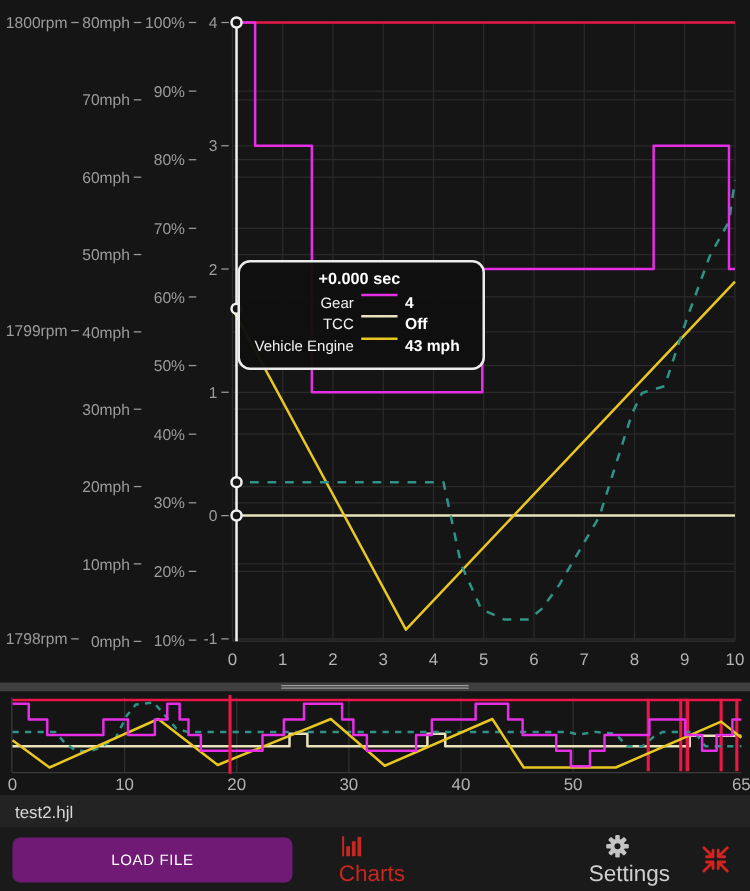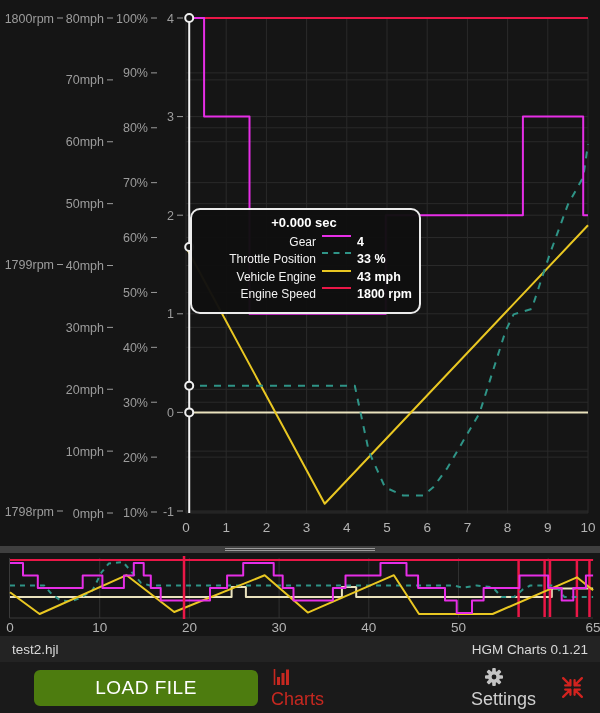--- a/index.html
+++ b/index.html
@@ -1,40 +1,40 @@
 <!DOCTYPE html>
 <html><head>
 <meta charset="utf-8">
 <style>
   html,body{margin:0;padding:0;background:#151515;}
   body{width:600px;height:713px;position:relative;overflow:hidden;
        font-family:"Liberation Sans",sans-serif;-webkit-font-smoothing:antialiased;}
   .abs{position:absolute;}
   #main-svg{left:0;top:0;}
   #overview-svg{left:0;top:554px;}
-  .tooltip{left:190px;top:208px;width:231px;box-sizing:border-box;
+  .tooltip{left:190px;top:208px;width:198px;box-sizing:border-box;
     background:rgba(15,15,15,.97);border:2px solid #ececec;border-radius:10px;
     padding:5px 6px 7px 3px;color:#fff;z-index:5;}
   .tt-title{text-align:center;font-weight:bold;font-size:13px;margin-bottom:5px;}
   .tt-row{display:flex;align-items:flex-start;justify-content:flex-end;height:17.4px;font-size:12px;}
   .tt-label{flex:1;text-align:right;white-space:nowrap;color:#f2f2f2;}
   .tt-line{width:29px;height:0;margin:0 6px;border-top-style:solid;border-top-width:2px;flex:none;}
   .tt-line.dashed{border-top-style:dashed;}
   .tt-value{width:56px;font-weight:bold;font-size:12.5px;white-space:nowrap;}
   .scrollbar{left:0;top:546px;width:600px;height:7px;background:#3f3f3f;z-index:2;}
   .scroll-thumb{position:absolute;left:225px;top:0;width:150px;height:7px;
     display:flex;flex-direction:column;justify-content:space-evenly;}
   .scroll-thumb i{display:block;height:1px;background:#9b9b9b;}
   .statusbar{left:0;top:636px;width:600px;height:26px;background:#232323;
     display:flex;justify-content:space-between;align-items:center;
     padding:0 12px;box-sizing:border-box;font-size:13.5px;color:#d9d9d9;}
   .toolbar{left:0;top:662px;width:600px;height:51px;background:#1a1a1a;}
   .load-btn{position:absolute;left:10px;top:8px;width:224px;height:36px;
-    background:#4d7c0f;border:none;border-radius:6px;color:#fff;font-size:19px;
-    font-family:inherit;letter-spacing:.5px;cursor:pointer;margin-left:24px;}
+    background:#701a75;border:none;border-radius:6px;color:#fff;font-size:12px;
+    font-family:inherit;letter-spacing:.5px;cursor:pointer;}
   .tab{position:absolute;width:84px;top:5px;text-align:right;color:#cfcfcf;
     font-size:18px;cursor:pointer;line-height:1;}
   .tab .ticon{display:block;margin:0 auto 3px auto;}
   .tab.active{color:#c62820;}
   .collapse-btn{position:absolute;left:560px;top:13px;width:25px;height:25px;cursor:pointer;}
 </style>
 </head>
 <body>
 
 <svg id="main-svg" class="abs" width="600" height="546" viewBox="0 0 600 546">
@@ -155,33 +155,28 @@
 
 <div class="abs tooltip">
   <div class="tt-title">+0.000 sec</div>
   <div id="tt-rows">
       <div class="tt-row">
         <span class="tt-label">Gear</span>
         <span class="tt-line" style="border-top-color: rgb(230, 46, 230);"></span>
         <span class="tt-value">4</span>
       </div>
       <div class="tt-row">
-        <span class="tt-label">Throttle Position</span>
-        <span class="tt-line dashed" style="border-top-color: rgb(47, 148, 135);"></span>
-        <span class="tt-value">33 %</span>
+        <span class="tt-label">TCC</span>
+        <span class="tt-line" style="border-top-color: rgb(233, 226, 189);"></span>
+        <span class="tt-value">Off</span>
       </div>
       <div class="tt-row">
         <span class="tt-label">Vehicle Engine</span>
         <span class="tt-line" style="border-top-color: rgb(233, 199, 34);"></span>
         <span class="tt-value">43 mph</span>
-      </div>
-      <div class="tt-row">
-        <span class="tt-label">Engine Speed</span>
-        <span class="tt-line" style="border-top-color: rgb(234, 23, 71);"></span>
-        <span class="tt-value">1800 rpm</span>
       </div>
     </div>
 </div>
 
 <div class="abs scrollbar">
   <div class="scroll-thumb">
       <i></i>
       <i></i>
     </div>
 </div>
@@ -210,21 +205,20 @@
     <text x="99.7" y="632" text-anchor="middle" fill="#b3b3b3" font-size="13.5" font-family="Liberation Sans, sans-serif">10</text>
     <text x="189.4" y="632" text-anchor="middle" fill="#b3b3b3" font-size="13.5" font-family="Liberation Sans, sans-serif">20</text>
     <text x="279.1" y="632" text-anchor="middle" fill="#b3b3b3" font-size="13.5" font-family="Liberation Sans, sans-serif">30</text>
     <text x="368.8" y="632" text-anchor="middle" fill="#b3b3b3" font-size="13.5" font-family="Liberation Sans, sans-serif">40</text>
     <text x="458.50000000000006" y="632" text-anchor="middle" fill="#b3b3b3" font-size="13.5" font-family="Liberation Sans, sans-serif">50</text>
     <text x="593.0500000000001" y="632" text-anchor="middle" fill="#b3b3b3" font-size="13.5" font-family="Liberation Sans, sans-serif">65</text>
   </svg>
 
 <div class="abs statusbar">
   <span>test2.hjl</span>
-  <span>HGM Charts 0.1.21</span>
 </div>
 
 <div class="abs toolbar">
   <button class="load-btn">LOAD FILE</button>
 
   <div class="tab active" style="left:240px;">
     <svg class="ticon" width="20" height="20" viewBox="0 0 20 20">
       <path d="M2.5 2v16" stroke="#c62820" stroke-width="1.6" fill="none"></path>
       <rect x="5" y="10" width="3" height="8" fill="#c62820"></rect>
       <rect x="9.5" y="6" width="3" height="12" fill="#c62820"></rect>

